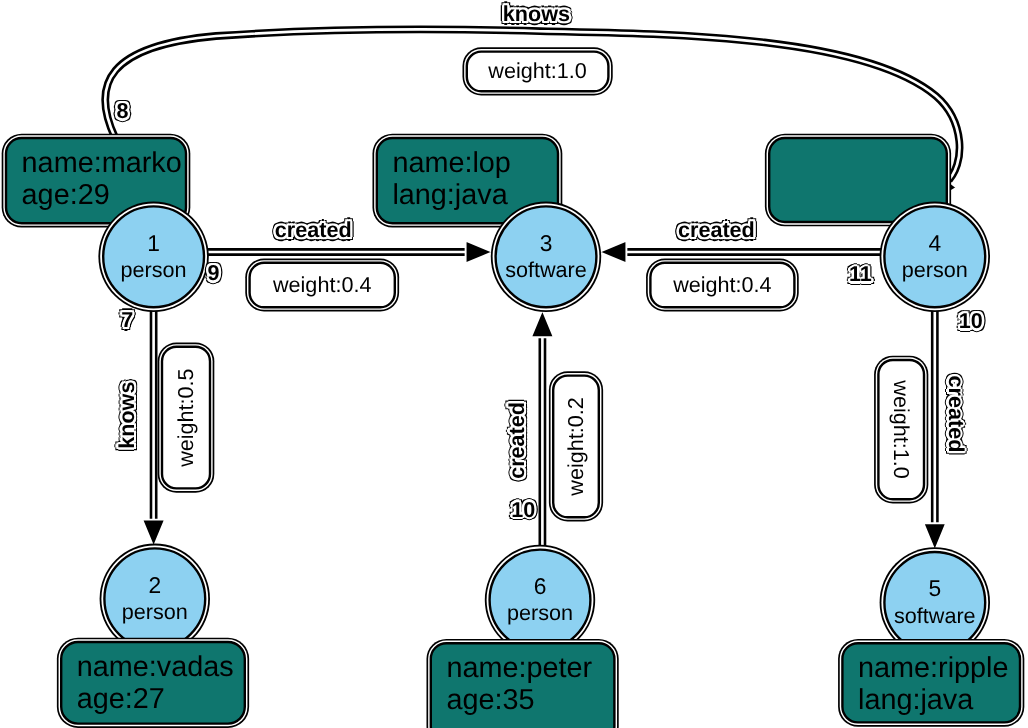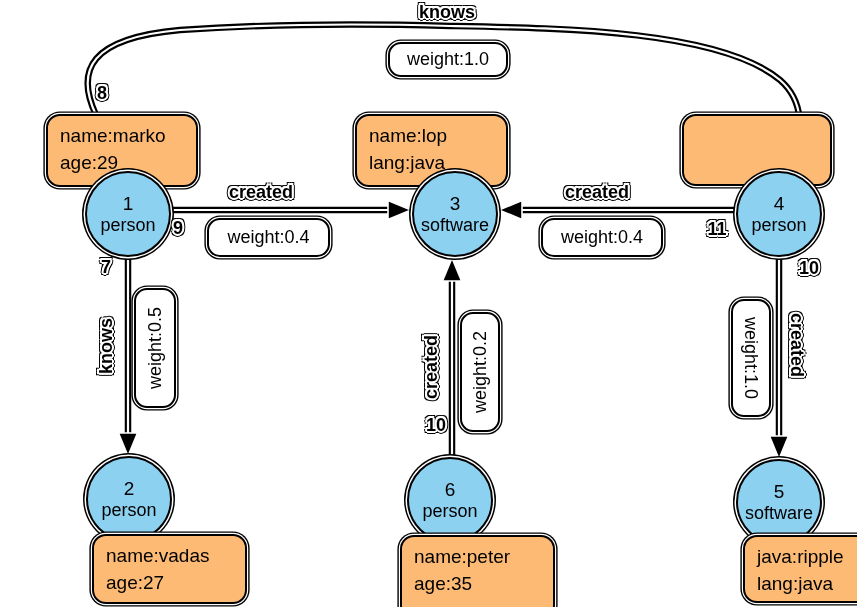--- a/index.html
+++ b/index.html
@@ -16,24 +16,24 @@
     position:absolute;width:86px;height:86px;box-sizing:border-box;
     border-radius:50%;background:#8dd1f1;border:2.5px solid #000;
     box-shadow:0 0 0 1.5px #fff,0 0 0 3px #000;
     display:flex;flex-direction:column;align-items:center;justify-content:center;
     z-index:3;text-align:center;
   }
   .vertex .vid{font-size:19px;line-height:23px;}
   .vertex .vtype{font-size:18px;line-height:21px;}
 
   .pbox{
-    position:absolute;box-sizing:border-box;background:#fdba74;
+    position:absolute;box-sizing:border-box;background:#0f766e;
     border:2.2px solid #000;border-radius:14px;
     box-shadow:0 0 0 1.2px #fff,0 0 0 2.6px #000;
-    padding:6px 12px;font-size:19px;line-height:27px;white-space:nowrap;margin-left:42px;
+    padding:6px 12px;font-size:24px;line-height:27px;white-space:nowrap;
   }
   .pbox.top{z-index:2;}
   .pbox.bottom{z-index:4;}
 
   .wbox{
     position:absolute;box-sizing:border-box;background:#fff;
     border:2.2px solid #000;border-radius:13px;
     box-shadow:0 0 0 1.2px #fff,0 0 0 2.6px #000;
     display:flex;align-items:center;justify-content:center;
     font-size:18px;z-index:5;white-space:nowrap;
@@ -111,30 +111,30 @@
   </div>
   <div class="vertex" style="left:736px;top:459px;">
     <div class="vid">5</div>
     <div class="vtype">software</div>
   </div>
   <div class="vertex" style="left:407px;top:457px;">
     <div class="vid">6</div>
     <div class="vtype">person</div>
   </div>
 
-  <div class="pbox bottom" style="left:50px;top:534px;width:155px;height:70px;">
+  <div class="pbox bottom" style="left:50px;top:534px;width:155px;height:70px;border-radius:15px;">
     <div>name:vadas</div>
     <div>age:27</div>
   </div>
   <div class="pbox bottom" style="left:358px;top:535px;width:155px;height:84px;">
     <div>name:peter</div>
     <div>age:35</div>
   </div>
   <div class="pbox bottom" style="left:701px;top:535px;width:150px;height:68px;">
-    <div>java:ripple</div>
+    <div>name:ripple</div>
     <div>lang:java</div>
   </div>
 
   <div class="wbox" style="left:388px;top:42px;width:120px;height:35px;">
     <span>weight:1.0</span>
   </div>
   <div class="wbox" style="left:207px;top:218px;width:123px;height:39px;">
     <span>weight:0.4</span>
   </div>
   <div class="wbox" style="left:541px;top:218px;width:122px;height:39px;">

